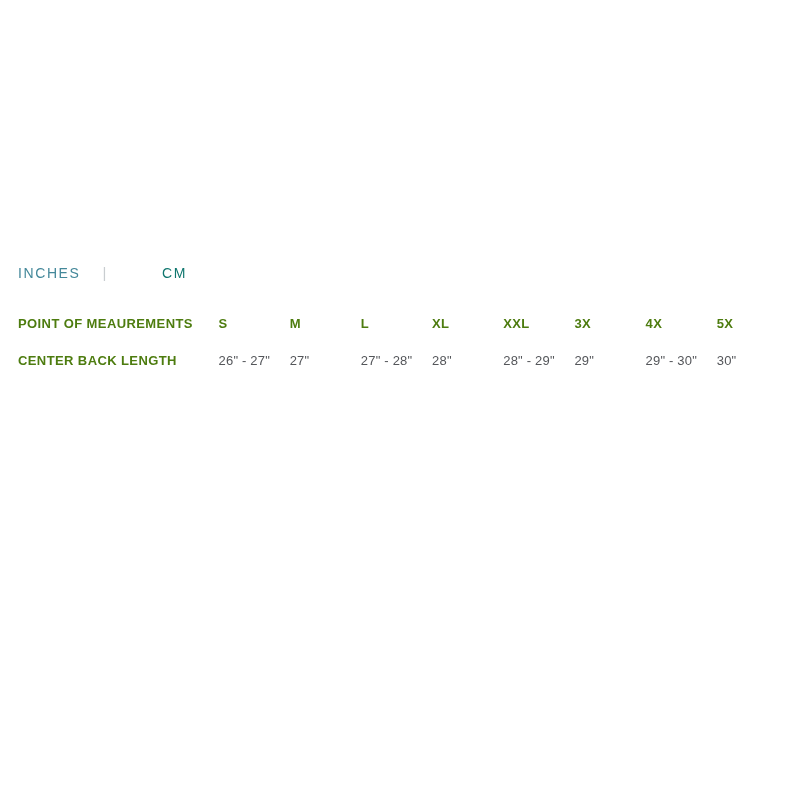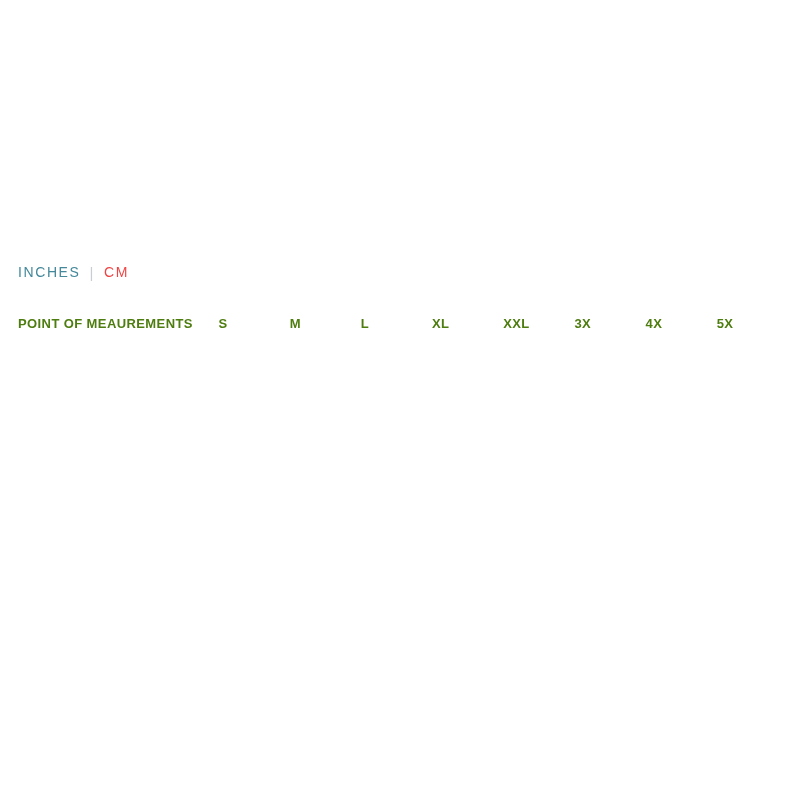--- a/index.html
+++ b/index.html
@@ -13,36 +13,37 @@
   .content {
     position: absolute;
     top: 264px;
     left: 18px;
     width: 770px;
   }
   .unit-toggle {
     font-size: 14px;
     letter-spacing: 1.6px;
     display: flex;
-    align-items: flex-start;
-    gap: 9px;
+    align-items: center;
+    gap: 22px;
     font-weight: 500;
   }
   .unit-inches {
     color: #44889a;
     cursor: pointer;
   }
   .unit-sep {
     color: #c9cdd0;
     font-weight: 400;
     font-size: 15px;
   }
   .unit-cm {
-    color: #ef4444;
+    color: #0f766e;
     cursor: pointer;
+    margin-left: 32px;
   }
   table.size-chart {
     margin-top: 24px;
     border-collapse: collapse;
     table-layout: fixed;
     width: 770px;
   }
   table.size-chart col.label-col { width: 200px; }
   table.size-chart col.size-col  { width: 71px; }
   table.size-chart th,
@@ -96,16 +97,27 @@
         <th class="col-header">M</th>
         <th class="col-header">L</th>
         <th class="col-header">XL</th>
         <th class="col-header">XXL</th>
         <th class="col-header">3X</th>
         <th class="col-header">4X</th>
         <th class="col-header">5X</th>
       </tr>
     </thead>
     <tbody>
+      <tr>
+        <td class="row-label">CENTER BACK LENGTH</td>
+        <td class="value-cell">26" - 27"</td>
+        <td class="value-cell">27"</td>
+        <td class="value-cell">27" - 28"</td>
+        <td class="value-cell">28"</td>
+        <td class="value-cell">28" - 29"</td>
+        <td class="value-cell">29"</td>
+        <td class="value-cell">29" - 30"</td>
+        <td class="value-cell">30"</td>
+      </tr>
     </tbody>
   </table>
 
 </div>
 
 </body></html>

